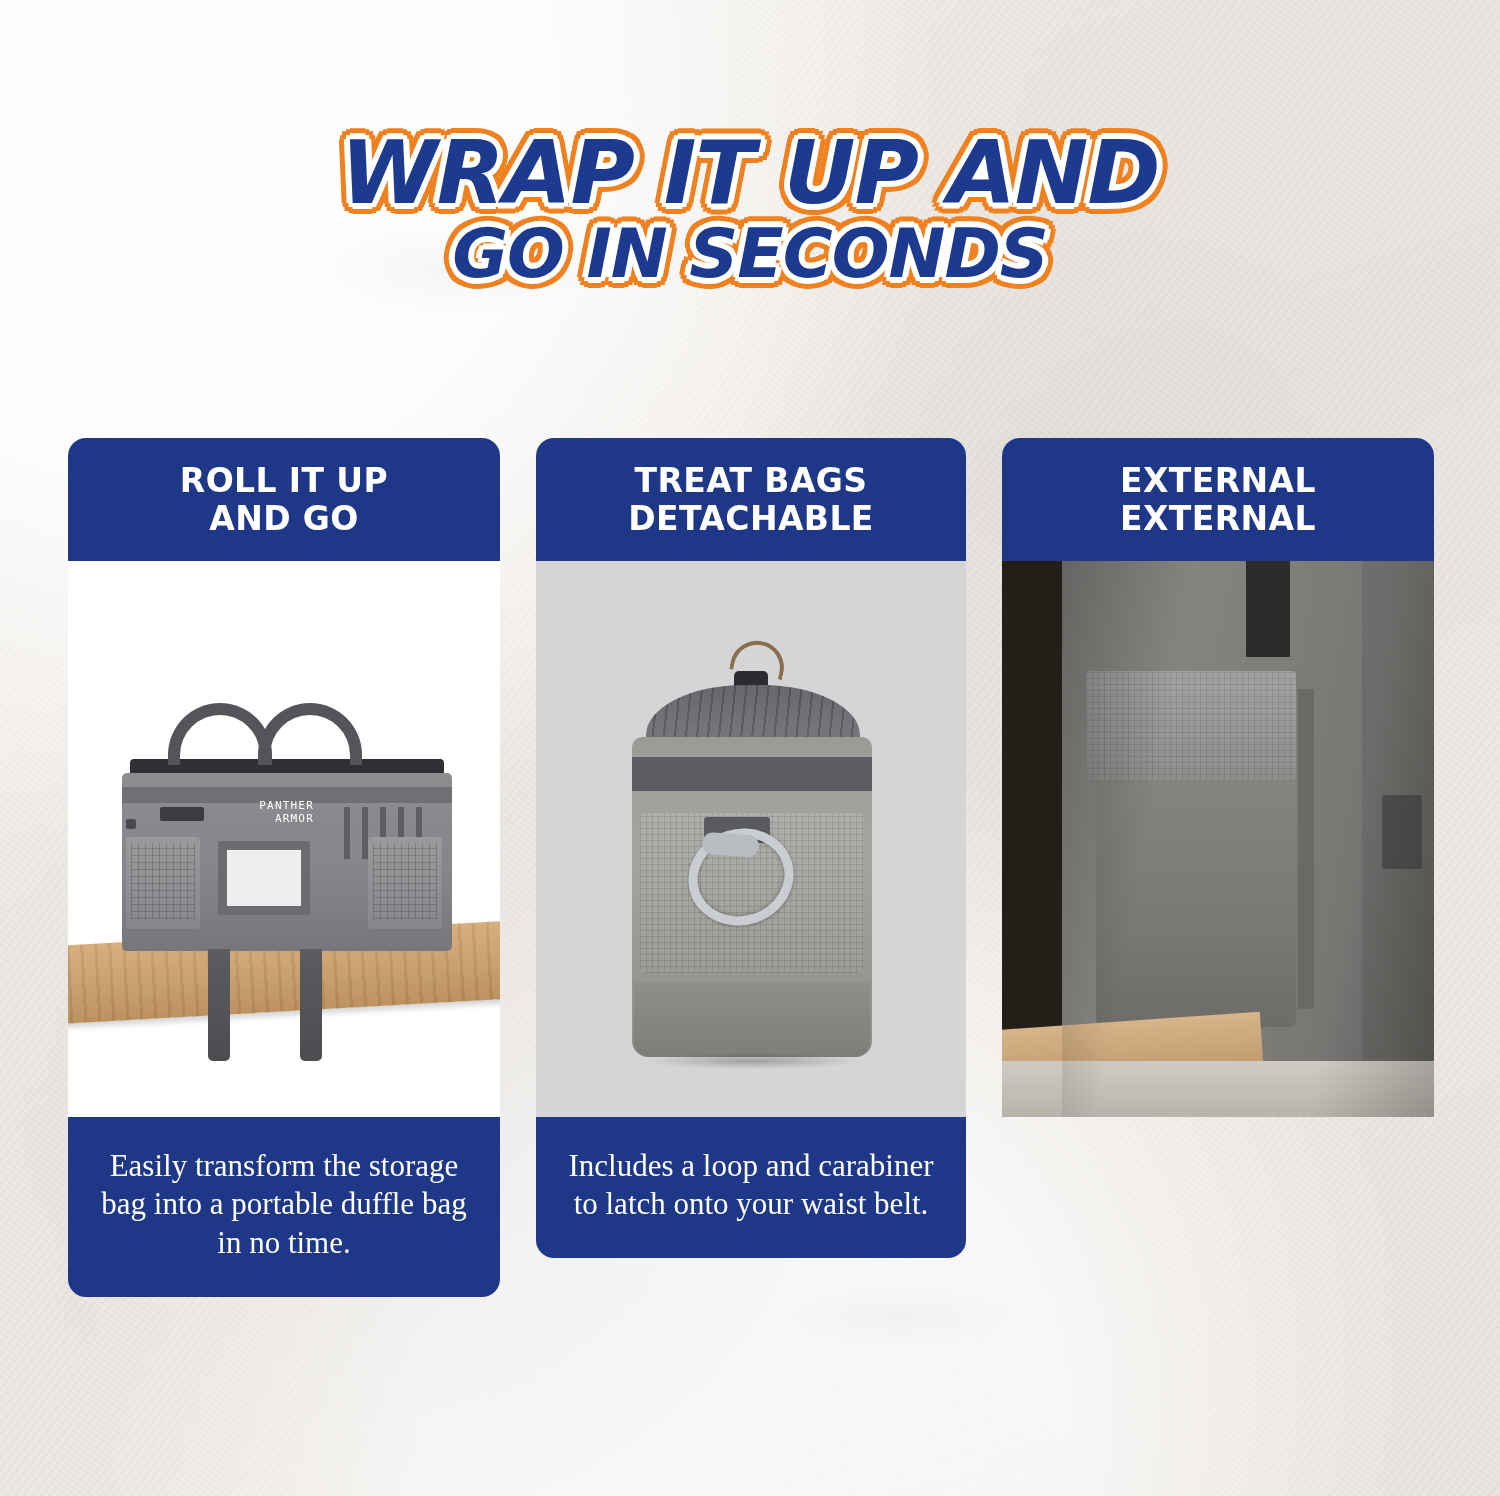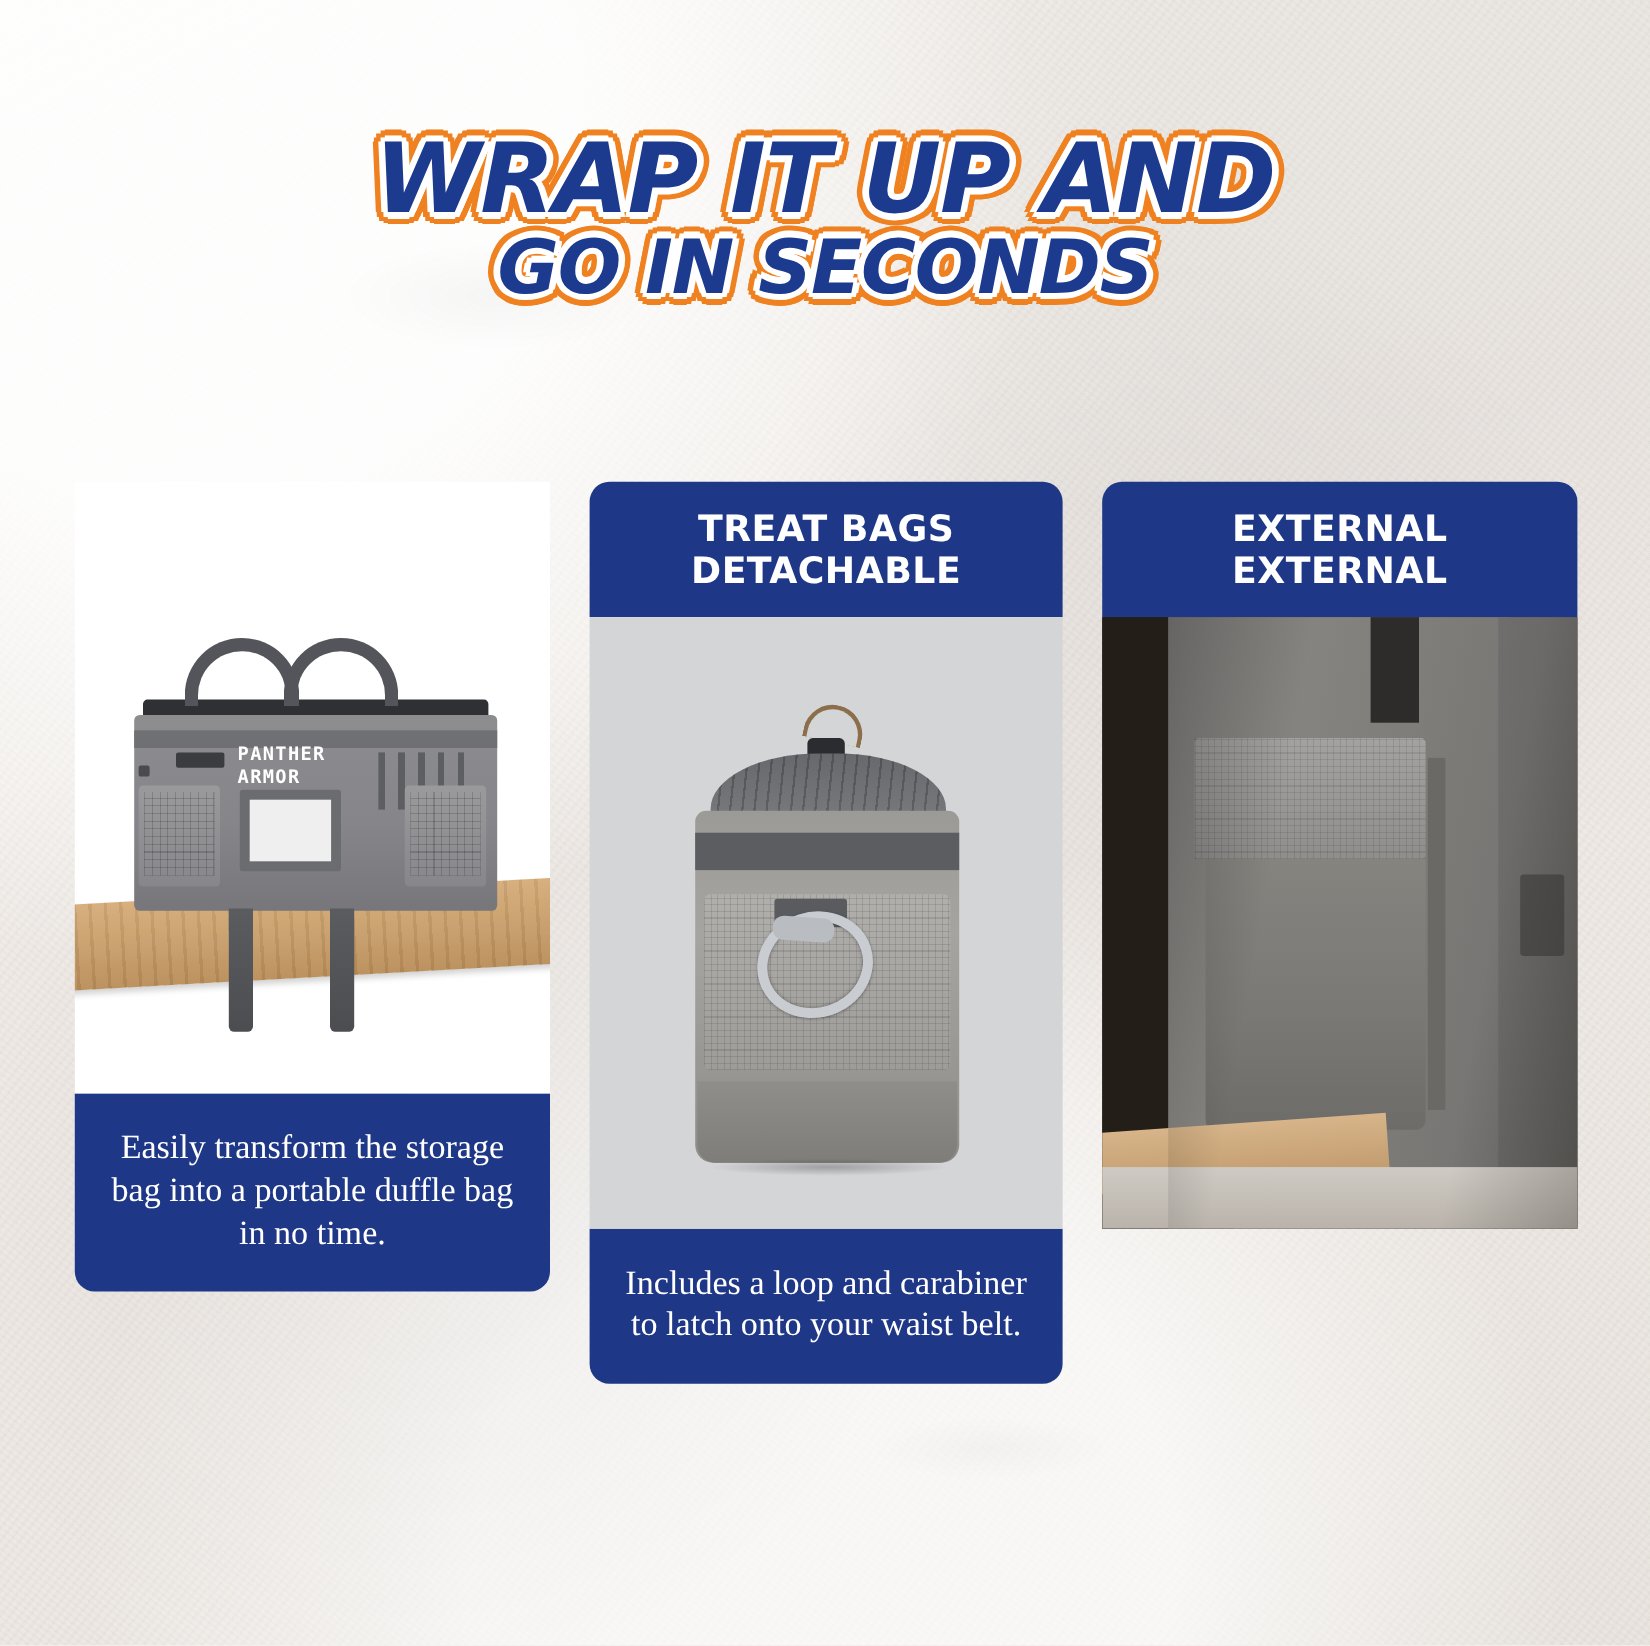--- a/index.html
+++ b/index.html
@@ -35,21 +35,21 @@
       radial-gradient(ellipse 200px 70px at 30% 18%, rgba(0,0,0,0.03), rgba(0,0,0,0) 70%),
       radial-gradient(ellipse 140px 50px at 82% 62%, rgba(0,0,0,0.03), rgba(0,0,0,0) 70%),
       radial-gradient(ellipse 160px 40px at 60% 88%, rgba(0,0,0,0.025), rgba(0,0,0,0) 70%),
       radial-gradient(ellipse 120px 38px at 10% 45%, rgba(0,0,0,0.02), rgba(0,0,0,0) 70%);
     mix-blend-mode:multiply;
   }
 
   
   #headline {
     position: absolute;
-    top: 118px;
+    top: 128px;
     left: 0;
     width: 100%;
     text-align: center;
     z-index: 5;
   }
   .head-line {
     display: block;
     font-family: "DejaVu Sans", sans-serif;
     font-weight: bold;
     font-style: italic;
@@ -172,21 +172,21 @@
   }
   .p1-window {
     position:absolute; left:150px; top:280px; width:92px; height:74px;
     background:#6f7074; border:9px solid #6b6c70; border-radius:3px;
   }
   .p1-window::after{
     content:"";position:absolute;inset:0;background:#efefef;
   }
   .p1-label {
     position:absolute; left:148px; top:238px; width:98px;
-    text-align:left; color:#ffffff; font-size:17px; font-weight:bold;
+    text-align:right; color:#ffffff; font-size:11px; font-weight:normal;
     letter-spacing:1.2px; line-height:1.25;
     font-family:"DejaVu Sans Mono", monospace;
   }
   .p1-velcro {
     position:absolute; left:92px; top:246px; width:44px; height:14px;
     background:#3b3c40; border-radius:2px;
   }
   .p1-molle {
     position:absolute; left:276px; top:246px; width:80px; height:52px;
     background:repeating-linear-gradient(90deg,#5d5e62 0 6px, rgba(0,0,0,0) 6px 18px);
@@ -324,20 +324,24 @@
 <div id="wall"></div>
 
 <div id="headline">
   <span class="head-line">WRAP IT UP AND</span>
   <span class="head-line second">GO IN SECONDS</span>
 </div>
 
 <div id="cards">
 
   <div class="card c1">
+    <div class="card-title">
+      <div>ROLL IT UP</div>
+      <div>AND GO</div>
+    </div>
     <div class="card-photo">
       <div class="p1-plank"></div>
       <div class="p1-bag-inner"></div>
       <div class="p1-handle-l"></div>
       <div class="p1-handle-r"></div>
       <div class="p1-bag"></div>
       <div class="p1-rim"></div>
       <div class="p1-velcro"></div>
       <div class="p1-molle"></div>
       <div class="p1-pocket-l"></div>

